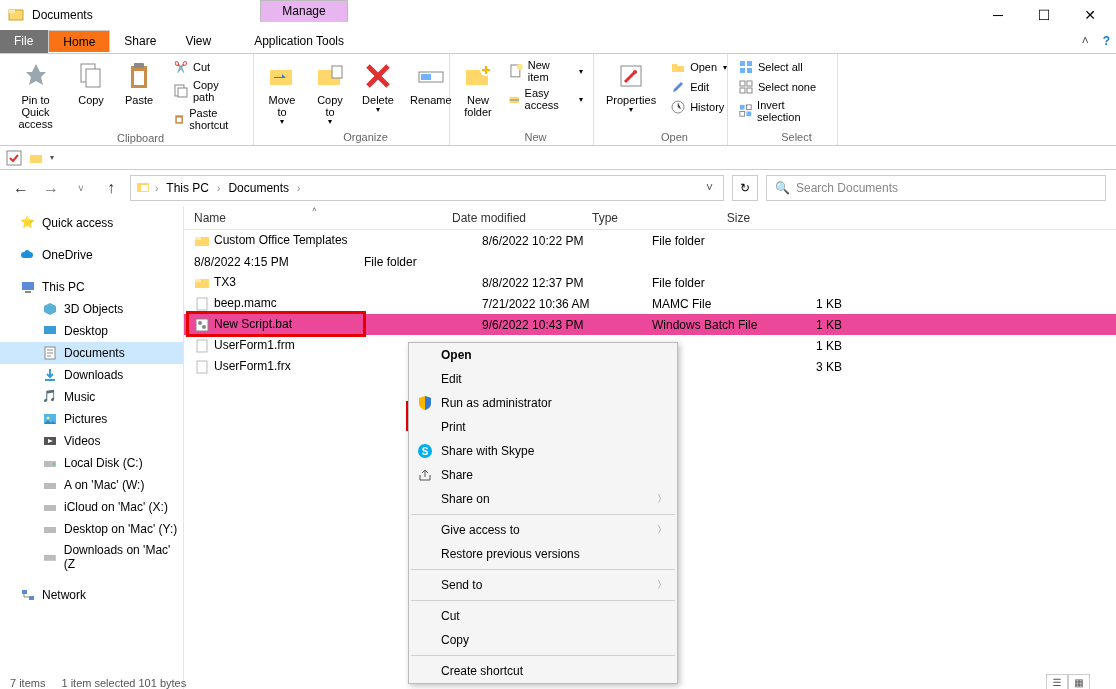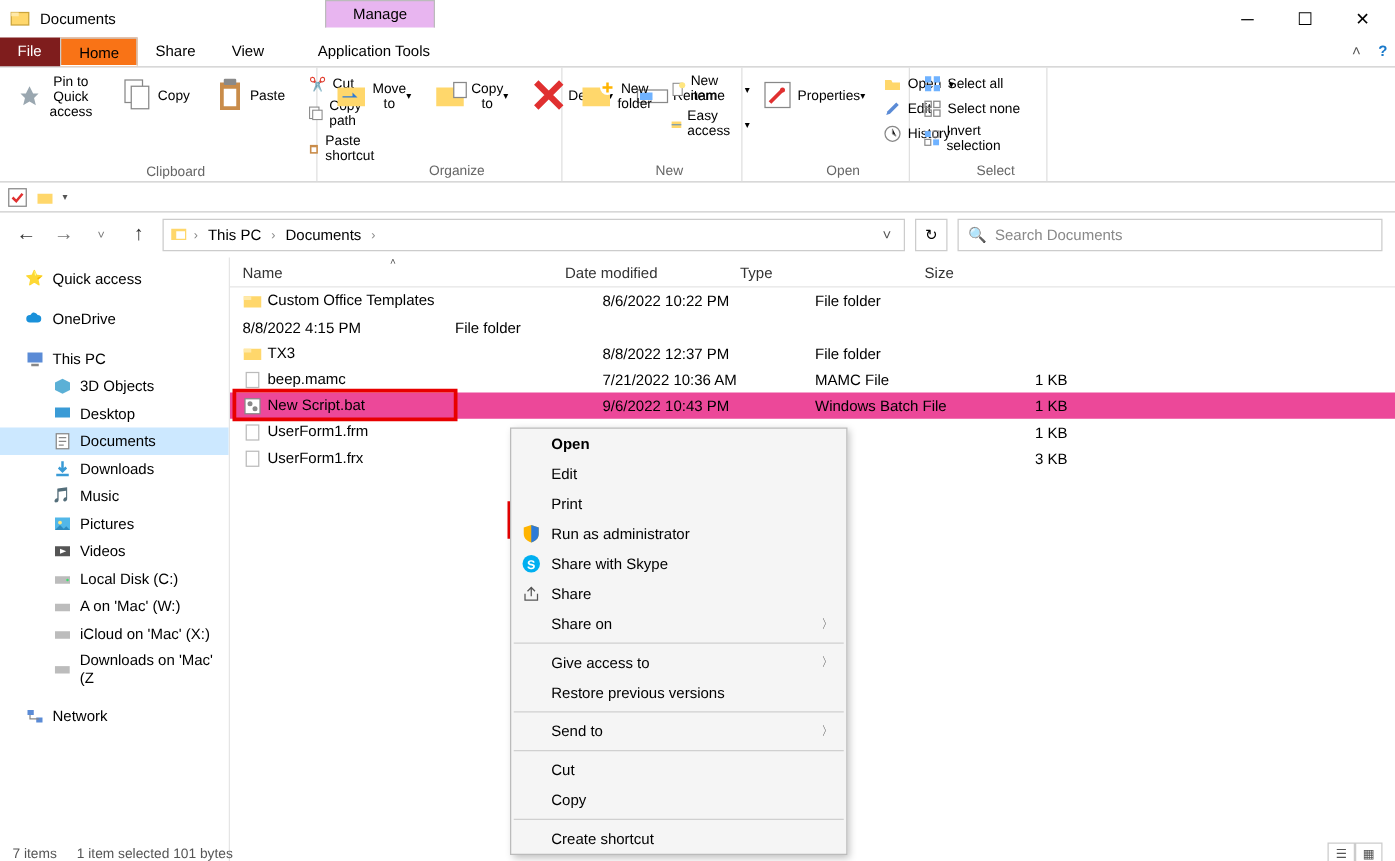--- a/index.html
+++ b/index.html
@@ -9,32 +9,32 @@
   .titlebar { height: 30px; display: flex; align-items: center; padding: 0 8px; }
   .titlebar .app-icon { width: 16px; height: 16px; margin-right: 8px; }
   .titlebar .title { font-size: 12px; flex: 1; }
   .titlebar .manage-tab { position: absolute; left: 260px; top: 0; width: 88px; height: 22px; background: #e8b5f0; border: 1px solid #bbb; border-bottom: none; text-align: center; line-height: 20px; font-size: 12px; }
   .titlebar .win-controls { display: flex; gap: 18px; margin-right: 4px; }
   .titlebar .win-controls span { width: 28px; text-align: center; font-size: 14px; cursor: default; }
   
   
   .tabstrip { height: 24px; display: flex; border-bottom: 1px solid #ccc; }
   .tabstrip .tab { padding: 4px 14px; font-size: 12px; border-right: 1px solid transparent; cursor: default; }
-  .tabstrip .tab.file { background: #7f1d1d; color: #fff; }
+  .tabstrip .tab.file { background: #737373; color: #fff; }
   .tabstrip .tab.active { border: 1px solid #ccc; border-bottom: 1px solid #fff; background: #f97316; }
   .tabstrip .tab.app { position: relative; left: 0px; }
   .tabstrip .collapse { margin-left: auto; padding: 4px 8px; color: #555; }
   .tabstrip .help { padding: 4px 6px; color: #1979ca; font-weight: bold; }
   
   
   .ribbon { height: 92px; display: flex; border-bottom: 1px solid #ccc; }
   .rgroup { border-right: 1px solid #e0e0e0; display: flex; flex-direction: column; }
   .rgroup .body { flex: 1; display: flex; align-items: flex-start; padding: 4px 6px 0 6px; gap: 4px; }
   .rgroup .label { text-align: center; font-size: 11px; color: #666; padding-bottom: 2px; padding-left: 28px; }
-  .rbig { display: flex; flex-direction: row; align-items: center; padding: 2px 6px; font-size: 11px; text-align: center; line-height: 1.1; cursor: default; }
+  .rbig { display: flex; flex-direction: column; align-items: center; padding: 2px 6px; font-size: 11px; text-align: center; line-height: 1.1; cursor: default; }
   .rbig .ico { width: 32px; height: 32px; margin-bottom: 2px; display:flex; align-items:center; justify-content:center; }
   .rsmall-col { display: flex; flex-direction: column; gap: 2px; }
   .rsmall { display: flex; align-items: center; gap: 4px; font-size: 11px; padding: 1px 4px; cursor: default; }
   .rsmall .sico { width: 16px; height: 16px; display:flex; align-items:center; justify-content:center; }
   
   
   .quickbar { height: 24px; border-bottom: 1px solid #ccc; display: flex; align-items: center; padding: 0 6px; gap: 6px; }
   .quickbar .qico { width: 16px; height: 16px; }
   
   
@@ -57,40 +57,40 @@
   .nav-item.selected { background: #cce8ff; }
   .nav-item .ni-icon { width: 16px; height: 16px; }
   .nav-spacer { height: 10px; }
   
   .listpane { flex: 1; position: relative; }
   .listhead { display: flex; border-bottom: 1px solid #e5e5e5; height: 24px; align-items: center; font-size: 12px; color: #333; }
   .listhead .col { padding: 0 10px; border-right: 1px solid transparent; }
   .col-name { width: 258px; }
   .col-date { width: 140px; }
   .col-type { width: 122px; }
-  .col-size { width: 70px; text-align: right; }
+  .col-size { width: 70px; text-align: center; }
   .sort-ind { text-align:center; font-size:8px; color:#555; }
   
   .listrow { display: flex; height: 21px; align-items: center; font-size: 12px; cursor: default; gap: 30px; }
   .listrow .col { padding: 0 10px; white-space: nowrap; overflow: hidden; }
   .listrow .fico { width: 16px; height: 16px; margin-right: 4px; display:inline-flex; vertical-align: middle; }
   .listrow.selected { background: #ec4899; }
   
   .hl-red { position: absolute; border: 3px solid #e80000; pointer-events: none; }
   
   
   .ctxmenu { position: absolute; left: 408px; top: 346px; width: 270px; background: #f5f5f5; border: 1px solid #bbb; box-shadow: 2px 2px 6px rgba(0,0,0,.25); font-size: 12px; }
   .ctxmenu .item { display: flex; align-items: center; padding: 5px 10px 5px 32px; cursor: default; position: relative; }
   .ctxmenu .item.bold { font-weight: 600; }
   .ctxmenu .item .cico { position: absolute; left: 8px; width: 16px; height: 16px; }
   .ctxmenu .item .arrow { margin-left: auto; color: #555; font-size: 10px; }
   .ctxmenu .sep { height: 1px; background: #d0d0d0; margin: 3px 2px; }
   
   
-  .statusbar { position: absolute; bottom: 0; left: 0; right: 0; height: 13px; display: flex; align-items: center; padding: 0 10px; gap: 16px; font-size: 11px; color: #555; }
+  .statusbar { position: absolute; bottom: 0; left: 0; right: 16px; height: 13px; display: flex; align-items: center; padding: 0 10px; gap: 16px; font-size: 11px; color: #555; }
   .statusbar .views { margin-left: auto; display: flex; gap: 0; }
   .statusbar .views span { width: 22px; height: 18px; border: 1px solid #ccc; display: flex; align-items: center; justify-content: center; font-size: 10px; }
   
 </style>
 </head>
 <body>
 
 <div class="titlebar">
   <span class="app-icon">
     <svg viewBox="0 0 16 16">
@@ -466,20 +466,26 @@
     <div class="nav-item l2">
         <span class="ni-icon"><svg viewBox="0 0 16 16">
             <rect x="2" y="6" width="12" height="6" fill="#bcbcbc"></rect>
           </svg></span>
         <span>iCloud on 'Mac' (X:)</span>
       </div>
     <div class="nav-item l2">
         <span class="ni-icon"><svg viewBox="0 0 16 16">
             <rect x="2" y="6" width="12" height="6" fill="#bcbcbc"></rect>
           </svg></span>
+        <span>Desktop on 'Mac' (Y:)</span>
+      </div>
+    <div class="nav-item l2">
+        <span class="ni-icon"><svg viewBox="0 0 16 16">
+            <rect x="2" y="6" width="12" height="6" fill="#bcbcbc"></rect>
+          </svg></span>
         <span>Downloads on 'Mac' (Z</span>
       </div>
     <div class="nav-spacer"></div>
     <div class="nav-item">
         <span class="ni-icon"><svg viewBox="0 0 16 16">
             <rect x="2" y="3" width="5" height="4" fill="#5b8bd6"></rect>
             <rect x="9" y="9" width="5" height="4" fill="#5b8bd6"></rect>
             <path d="M4 7v3h7" stroke="#888" fill="none"></path>
           </svg></span>
         <span>Network</span>
@@ -565,28 +571,28 @@
           <div class="col col-size">3 KB</div>
         </div>
       </div>
 
     <div class="hl-red" style="left:2px; top:105px; width:180px; height:26px;"></div>
     <div class="hl-red" style="left:222px; top:195px; width:172px; height:30px;"></div>
 
     <div class="ctxmenu" style="top:136px; left:224px;">
       <div class="item bold">Open</div>
       <div class="item">Edit</div>
-      <div class="item">Print</div>
       <div class="item">
           <span class="cico"><svg viewBox="0 0 16 16">
               <path d="M8 1l6 2v5c0 4-3 6-6 7-3-1-6-3-6-7V3z" fill="#ffb400"></path>
               <path d="M8 1l6 2v5c0 4-3 6-6 7V1z" fill="#2e7bd6"></path>
             </svg></span>
           <span>Run as administrator</span>
         </div>
+      <div class="item">Print</div>
       <div class="item">
           <span class="cico"><svg viewBox="0 0 16 16">
               <circle cx="8" cy="8" r="7" fill="#00aff0"></circle>
               <text x="8" y="12" text-anchor="middle" fill="#fff" font-size="10" font-weight="bold">S</text>
             </svg></span>
           <span>Share with Skype</span>
         </div>
       <div class="item">
           <span class="cico"><svg viewBox="0 0 16 16">
               <path d="M3 8v5h10V8M8 3v7m-3-4l3-3 3 3" stroke="#555" fill="none"></path>

